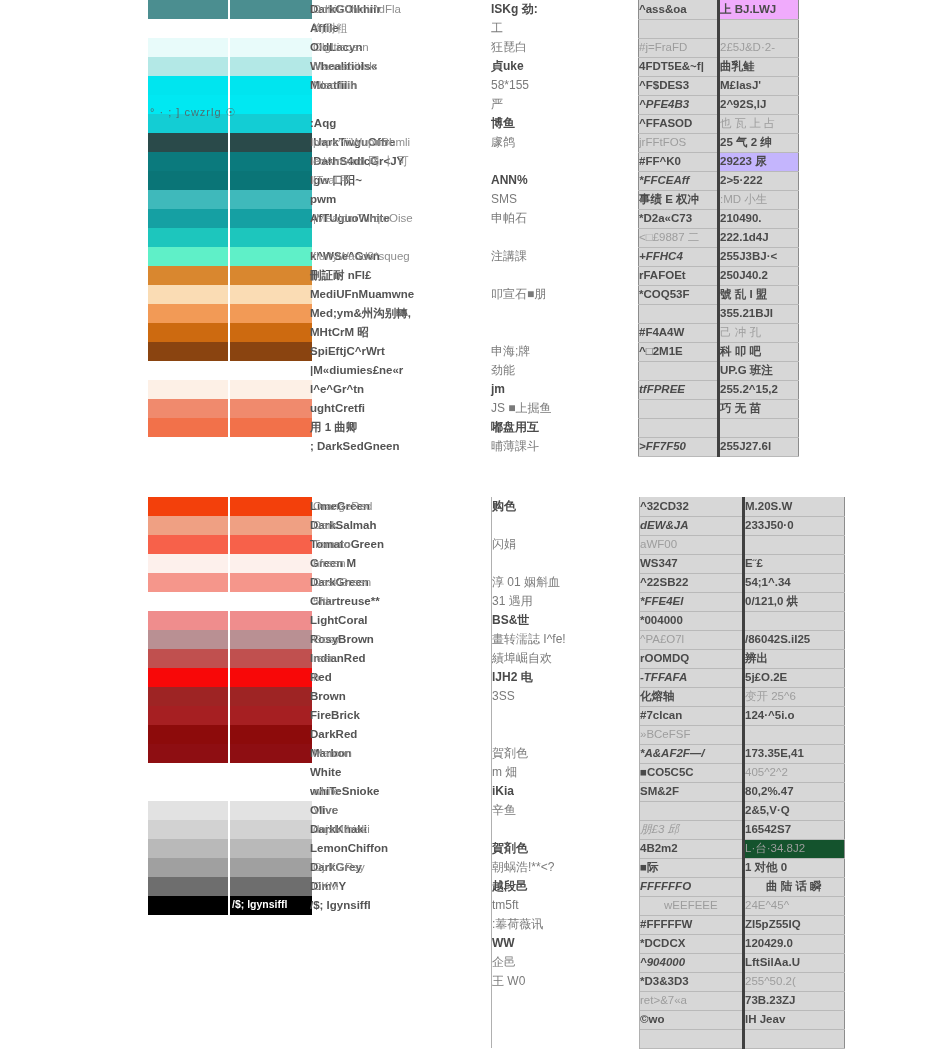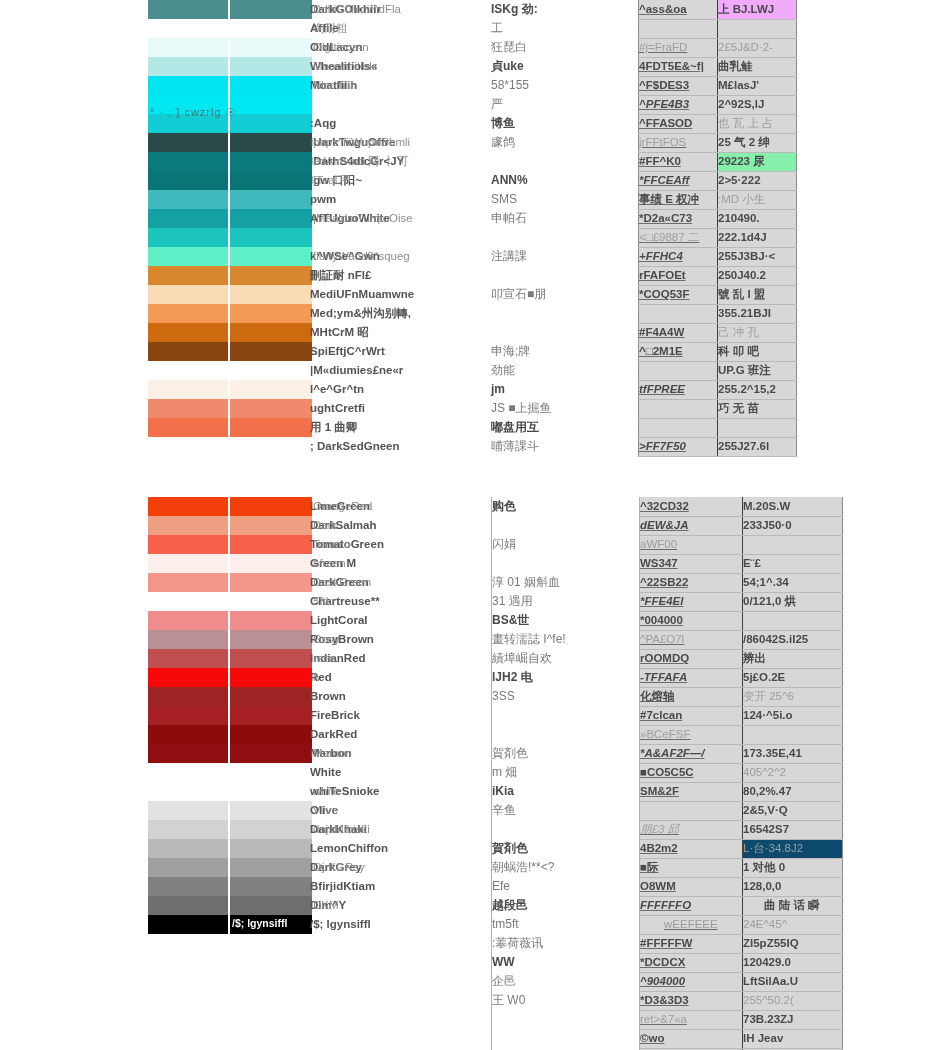--- a/index.html
+++ b/index.html
@@ -35,21 +35,21 @@
   .row{height:19px;}
 
   
   .lbl{position:relative;display:inline-block;white-space:nowrap;}
   .lbl .g1{color:#545454;font-weight:bold;}
   .lbl .g2{position:absolute;left:3px;top:0px;color:#8e8e8e;font-weight:normal;}
   .faint{color:#9d9d9d;}
   .mid{color:#7a7a7a;}
   .dark{color:#4a4a4a;font-weight:bold;}
   .ital{font-style:italic;}
-  .sep{border-right:1px solid #404040;text-decoration:underline;}
+  .sep{border-right:3px solid #404040;}
 
   .cjkbox{border-left:1px solid #b0b0b0;border-right:1px solid #b0b0b0;}
 </style>
 </head>
 <body>
 
 <div class="page">
 
   <div class="block" style="left:148px;top:0px;">
     <table class="tbl">
@@ -153,21 +153,21 @@
           <tr class="row">
             <td class="sw-a swcell">
               <span class="swatch" style="background: rgb(11, 122, 125);"></span>
             </td>
             <td class="sw-b swcell">
               <span class="swatch" style="background: rgb(11, 122, 125); border-left: 2px solid rgb(255, 255, 255);"></span>
             </td>
             <td class="name-col"><span class="lbl"><span class="g1">lDarhS4dlcGr&lt;JY</span><span class="g2">edAlrrwnd 网 丨 可</span></span></td>
             <td class="cjk-col"><span class="mid"></span></td>
             <td class="hex-col sep" style="background: rgb(215, 215, 215); border-bottom: 1px solid rgb(185, 185, 185); border-left: 1px solid rgb(140, 140, 140);"><span class=" dark">#FF^K0</span></td>
-            <td class="rgb-col" style="background: #86efac; border-bottom: 1px solid rgb(185, 185, 185); border-right: 1px solid rgb(140, 140, 140);"><span class="dark">29223  尿</span></td>
+            <td class="rgb-col" style="background: #c4b5fd; border-bottom: 1px solid rgb(185, 185, 185); border-right: 1px solid rgb(140, 140, 140);"><span class="dark">29223  尿</span></td>
           </tr>
           <tr class="row">
             <td class="sw-a swcell">
               <span class="swatch" style="background: rgb(10, 117, 119);"></span>
             </td>
             <td class="sw-b swcell">
               <span class="swatch" style="background: rgb(10, 117, 119); border-left: 2px solid rgb(255, 255, 255);"></span>
             </td>
             <td class="name-col"><span class="lbl"><span class="g1">lgw 口阳~</span><span class="g2">[Teal  甲</span></span></td>
             <td class="cjk-col"><span class="dark">ANN%</span></td>
@@ -552,48 +552,36 @@
           <tr class="row">
             <td class="sw-a swcell">
               <span class="swatch" style="background: rgb(185, 185, 185);"></span>
             </td>
             <td class="sw-b swcell">
               <span class="swatch" style="background: rgb(185, 185, 185); border-left: 2px solid rgb(255, 255, 255);"></span>
             </td>
             <td class="name-col"><span class="lbl"><span class="g1">LemonChiffon</span></span></td>
             <td class="cjk-col cjkbox"><span class="dark">賀剤色</span></td>
             <td class="hex-col sep" style="background: rgb(215, 215, 215); border-bottom: 1px solid rgb(185, 185, 185); border-left: 1px solid rgb(140, 140, 140);"><span class=" dark">4B2m2</span></td>
-            <td class="rgb-col" style="background: #0c4a6e; border-bottom: 1px solid rgb(185, 185, 185); border-right: 1px solid rgb(140, 140, 140);"><span class="faint">L·台·34.8J2</span></td>
+            <td class="rgb-col" style="background: #14532d; border-bottom: 1px solid rgb(185, 185, 185); border-right: 1px solid rgb(140, 140, 140);"><span class="faint">L·台·34.8J2</span></td>
           </tr>
           <tr class="row">
             <td class="sw-a swcell">
               <span class="swatch" style="background: rgb(160, 160, 160);"></span>
             </td>
             <td class="sw-b swcell">
               <span class="swatch" style="background: rgb(160, 160, 160); border-left: 2px solid rgb(255, 255, 255);"></span>
             </td>
             <td class="name-col"><span class="lbl"><span class="g1">DarkGrey</span><span class="g2">OjrKGRsy</span></span></td>
             <td class="cjk-col cjkbox"><span class="mid">朝蜗浩!**&lt;?</span></td>
             <td class="hex-col sep" style="background: rgb(215, 215, 215); border-bottom: 1px solid rgb(185, 185, 185); border-left: 1px solid rgb(140, 140, 140);"><span class=" dark">■际</span></td>
             <td class="rgb-col" style="background: rgb(215, 215, 215); border-bottom: 1px solid rgb(185, 185, 185); border-right: 1px solid rgb(140, 140, 140);"><span class="dark">1 对他 0</span></td>
           </tr>
           <tr class="row">
             <td class="sw-a swcell">
-              <span class="swatch" style="background: rgb(128, 128, 128);"></span>
-            </td>
-            <td class="sw-b swcell">
-              <span class="swatch" style="background: rgb(128, 128, 128); border-left: 2px solid rgb(255, 255, 255);"></span>
-            </td>
-            <td class="name-col"><span class="lbl"><span class="g1">BfirjidKtiam</span></span></td>
-            <td class="cjk-col cjkbox"><span class="mid">Efe</span></td>
-            <td class="hex-col sep" style="background: rgb(215, 215, 215); border-bottom: 1px solid rgb(185, 185, 185); border-left: 1px solid rgb(140, 140, 140);"><span class=" dark">O8WM</span></td>
-            <td class="rgb-col" style="background: rgb(215, 215, 215); border-bottom: 1px solid rgb(185, 185, 185); border-right: 1px solid rgb(140, 140, 140);"><span class="dark">128,0,0</span></td>
-          </tr>
-          <tr class="row">
-            <td class="sw-a swcell">
               <span class="swatch" style="background: rgb(110, 110, 110);"></span>
             </td>
             <td class="sw-b swcell">
               <span class="swatch" style="background: rgb(110, 110, 110); border-left: 2px solid rgb(255, 255, 255);"></span>
             </td>
             <td class="name-col"><span class="lbl"><span class="g1">Dim^Y</span><span class="g2">DKM</span></span></td>
             <td class="cjk-col cjkbox"><span class="dark">越段邑</span></td>
             <td class="hex-col sep" style="background: rgb(215, 215, 215); border-bottom: 1px solid rgb(185, 185, 185); border-left: 1px solid rgb(140, 140, 140);"><span class="ital dark">FFFFFFO</span></td>
             <td class="rgb-col" style="background: rgb(215, 215, 215); border-bottom: 1px solid rgb(185, 185, 185); border-right: 1px solid rgb(140, 140, 140); padding-left: 21px;"><span class="dark">曲 陆 话 瞬</span></td>
           </tr>

